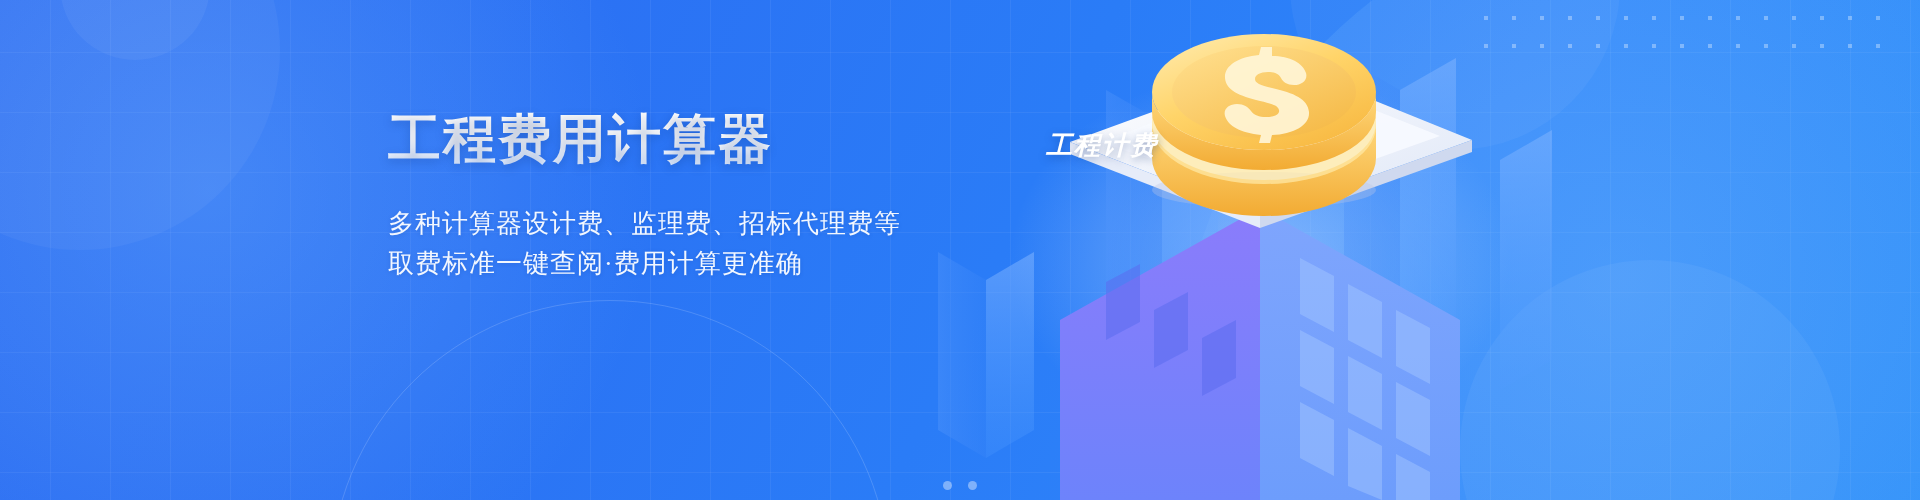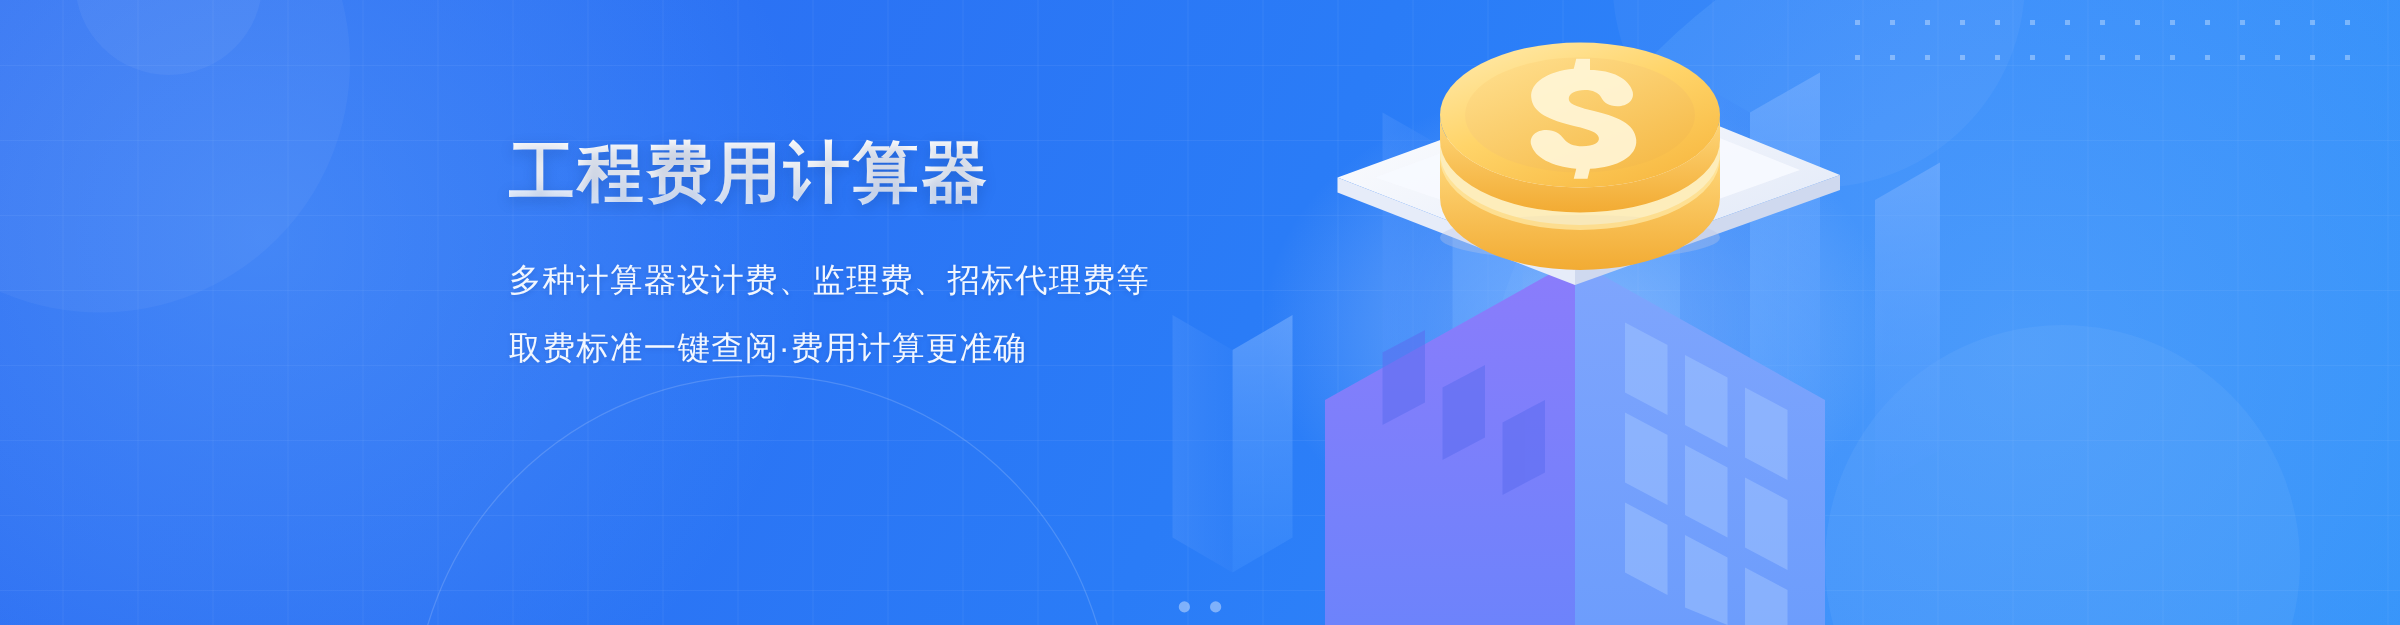--- a/index.html
+++ b/index.html
@@ -47,41 +47,41 @@
   .ring-e { right:300px; top:-180px; width:330px; height:330px; background:rgba(255,255,255,0.045); border:none;}
 
   .dot-grid {
     position:absolute; right:28px; top:4px;
     width:420px; height:56px;
     background-image: radial-gradient(rgba(255,255,255,0.33) 2.3px, transparent 2.4px);
     background-size: 28px 28px;
   }
 
   
-  .copy { position:absolute; left:407px; top:108px; }
+  .copy { position:absolute; left:388px; top:108px; }
 
   .headline {
     font-family:"DejaVu Sans","Liberation Sans",sans-serif;
     font-weight:700;
     font-size:53px;
     line-height:62px;
     letter-spacing:2px;
     color:#ffffff;
     background: linear-gradient(180deg,#ffffff 0%,#ffffff 52%,#d9e8ff 100%);
     -webkit-background-clip:text;
     background-clip:text;
     -webkit-text-fill-color:transparent;
     text-shadow:0 3px 10px rgba(12,46,120,0.25);
     white-space:nowrap;
   }
   .headline-2 { margin-top:6px; }
 
   .subcopy {
     margin-top:34px;
-    font-family:Liberation Sans, sans-serif;
+    font-family:Liberation Serif, serif;
     font-size:26px;
     line-height:40px;
     letter-spacing:1px;
     color:#f2f7ff;
     white-space:nowrap;
     text-shadow:0 1px 4px rgba(12,46,120,0.18);
   }
 
   
   .dots {
@@ -217,25 +217,26 @@
           <path d="M372 26 c18 0 31 7 34 17 c2 7 -4 12 -12 12 c-7 0 -11 -3 -13 -7 c-2 -4 -7 -6 -13 -6
                    c-8 0 -13 3 -13 7 c0 4 5 6 17 9 c22 5 36 11 37 24 c1 13 -15 22 -37 23
                    l-2 8 l-11 0 l2 -8 c-20 -2 -33 -9 -36 -19 c-2 -7 4 -12 12 -12 c7 0 11 3 14 7
                    c3 4 8 6 15 6 c9 0 14 -3 13 -7 c-1 -4 -6 -6 -19 -9 c-21 -5 -34 -11 -35 -23
                    c-1 -12 13 -21 34 -23 l2 -8 l11 0 Z"></path>
         </g>
       </g>
     </svg>
   </div>
 
+  <div class="tag-ji">工程计费</div>
 
   <div class="copy">
     <div class="headline">工程费用计算器</div>
     <div class="subcopy">多种计算器设计费、监理费、招标代理费等</div>
-    <div class="subcopy" style="margin-top:14px">取费标准一键查阅·费用计算更准确</div>
+    <div class="subcopy" style="margin-top:0">取费标准一键查阅·费用计算更准确</div>
   </div>
 
   <div class="dots">
     <span class="dot"></span>
     <span class="dot"></span>
   </div>
 
 </div>
 
 </body></html>

